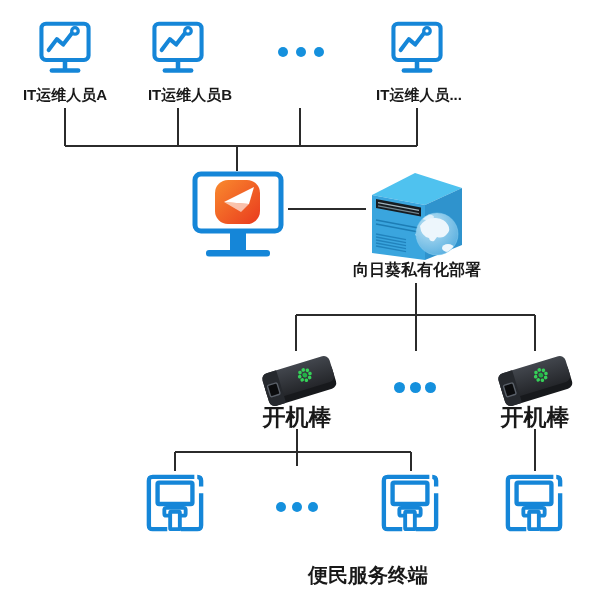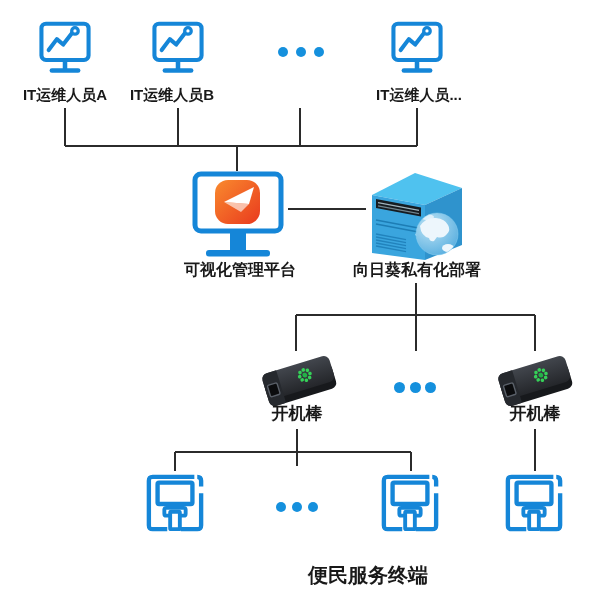--- a/index.html
+++ b/index.html
@@ -10,21 +10,21 @@
   }
   html,body{margin:0;padding:0;background:#fff;}
   .stage{position:relative;width:600px;height:605px;background:#ffffff;overflow:hidden;
          font-family:"Liberation Sans","DejaVu Sans",sans-serif;}
   svg{position:absolute;}
   #connectors{left:0;top:0;}
   .lbl{position:absolute;transform:translateX(-50%);font-weight:700;color:var(--text-dark);
        white-space:nowrap;line-height:1.1;}
   .lbl-op{font-size:15px;}
   .lbl-mid{font-size:16px;}
-  .lbl-stick{font-size:17px;}
+  .lbl-stick{font-size:23px;}
   .lbl-bottom{font-size:20px;}
   .dots{position:absolute;display:flex;align-items:center;}
   .dots span{display:block;border-radius:50%;background:var(--dot-blue);}
   .dots-sm span{width:10px;height:10px;margin-right:8px;}
   .dots-md span{width:11px;height:11px;margin-right:4.5px;}
   .dots-bt span{width:10px;height:10px;margin-right:6px;}
   .dots span:last-child{margin-right:0;}
 </style>
 </head>
 <body>
@@ -68,38 +68,37 @@
     <rect x="15" y="52" width="34" height="5" rx="2.5" fill="var(--icon-blue)"></rect>
   </svg>
 
   <div class="dots dots-sm" style="left:278px;top:47px;">
     <span></span>
       <span></span>
       <span></span>
   </div>
 
   <div class="lbl lbl-op" style="left:65px;top:87px;">IT运维人员A</div>
-  <div class="lbl lbl-op" style="left:172px;top:87px;">IT运维人员B</div>
+  <div class="lbl lbl-op" style="left:190px;top:87px;">IT运维人员B</div>
   <div class="lbl lbl-op" style="left:419px;top:87px;text-align:center;">IT运维人员...</div>
 
   <svg width="94" height="88" viewBox="0 0 94 88" style="left:191px;top:171px;">
     <defs>
       <linearGradient id="og" x1="0" y1="0" x2="1" y2="1">
         <stop offset="0" style="stop-color:var(--lg-top,#f98a2e)"></stop>
         <stop offset="1" style="stop-color:var(--lg-bot,#e93a1e)"></stop>
       </linearGradient>
     </defs>
     <rect x="4" y="3" width="86" height="57" rx="6" fill="none" stroke="var(--icon-blue)" stroke-width="5"></rect>
     <rect x="24" y="9" width="45" height="44" rx="13" fill="url(#og)"></rect>
     <polygon points="33,31 63,16 58,33" fill="#ffffff"></polygon>
     <polygon points="33,31 58,33 50,41" fill="#ffffff" opacity="0.62"></polygon>
     <rect x="39" y="60" width="16" height="19" fill="var(--icon-blue)"></rect>
     <rect x="15" y="79" width="64" height="6.5" rx="3" fill="var(--icon-blue)"></rect>
   </svg>
-  <div class="lbl lbl-mid" style="left:240px;top:261px;">可视化管理平台</div>
 
   <svg width="104" height="100" viewBox="0 0 104 100" style="left:364px;top:168px;">
     <defs>
       <radialGradient id="globeG" cx="0.35" cy="0.3" r="0.85">
         <stop offset="0" stop-color="#bfe4f5"></stop>
         <stop offset="1" stop-color="#4ea9dd"></stop>
       </radialGradient>
       <clipPath id="globeClip">
           <circle cx="73" cy="66" r="21"></circle>
         </clipPath>

